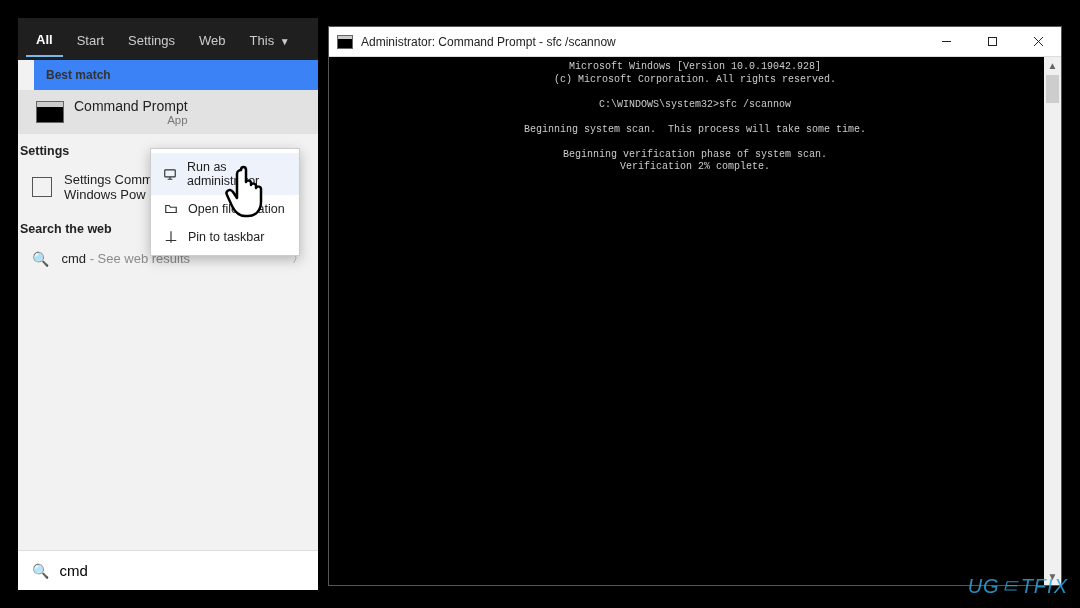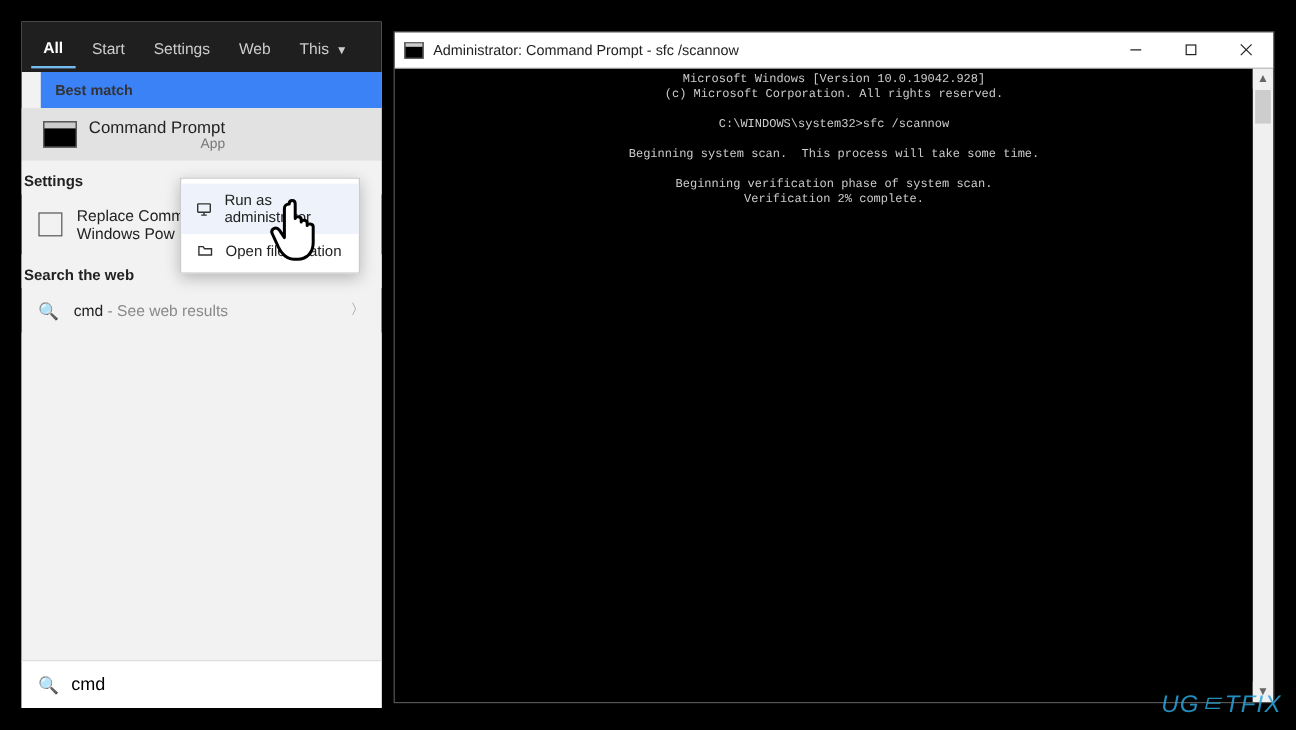--- a/index.html
+++ b/index.html
@@ -225,21 +225,21 @@
     <div class="result-text">
       <div class="title">Command Prompt</div>
       <div class="sub">App</div>
     </div>
   </div>
 
   <div class="section-header">Settings</div>
   <div class="settings-item">
     <div class="settings-left">
       <span class="ps-icon"></span>
-      <span style="white-space:pre;">Replace Comm
+      <span style="white-space:pre;">Settings Comm
 Windows Pow</span>
     </div>
     <span class="chev">〉</span>
   </div>
 
   <div class="section-header">Search the web</div>
   <div class="web-item">
     <div class="web-left">
       <span class="srch-icon-sm">🔍</span>
       <span>
@@ -268,20 +268,28 @@
     </span>
     <span>Run as administrator</span>
   </div>
   <div class="ctx-item">
     <span class="ctx-icon">
       <svg width="14" height="14" viewBox="0 0 24 24" fill="none" stroke="#333" stroke-width="2">
           <path d="M3 6h6l2 3h10v9H3z"></path>
         </svg>
     </span>
     <span>Open file location</span>
+  </div>
+  <div class="ctx-item">
+    <span class="ctx-icon">
+      <svg width="14" height="14" viewBox="0 0 24 24" fill="none" stroke="#333" stroke-width="2">
+          <path d="M12 2v20M3 18h18"></path>
+        </svg>
+    </span>
+    <span>Pin to taskbar</span>
   </div>
 </div>
 
 <div class="hand-cursor">
   <svg width="56" height="62" viewBox="0 0 56 62">
     <path d="M18 10 C18 6 23 6 23 10 L23 22 C23 20 28 20 28 23 L28 25 C28 23 33 23 33 26 L33 28 C33 26 38 26 38 29 L38 42 C38 50 33 56 25 56 L22 56 C16 56 12 52 9 46 L4 35 C2 31 7 28 10 32 L14 38 L14 14 C14 10 18 10 18 10 Z" fill="#fff" stroke="#000" stroke-width="2.5" stroke-linejoin="round"></path>
   </svg>
 </div>
 
 <div class="cmd-window">

